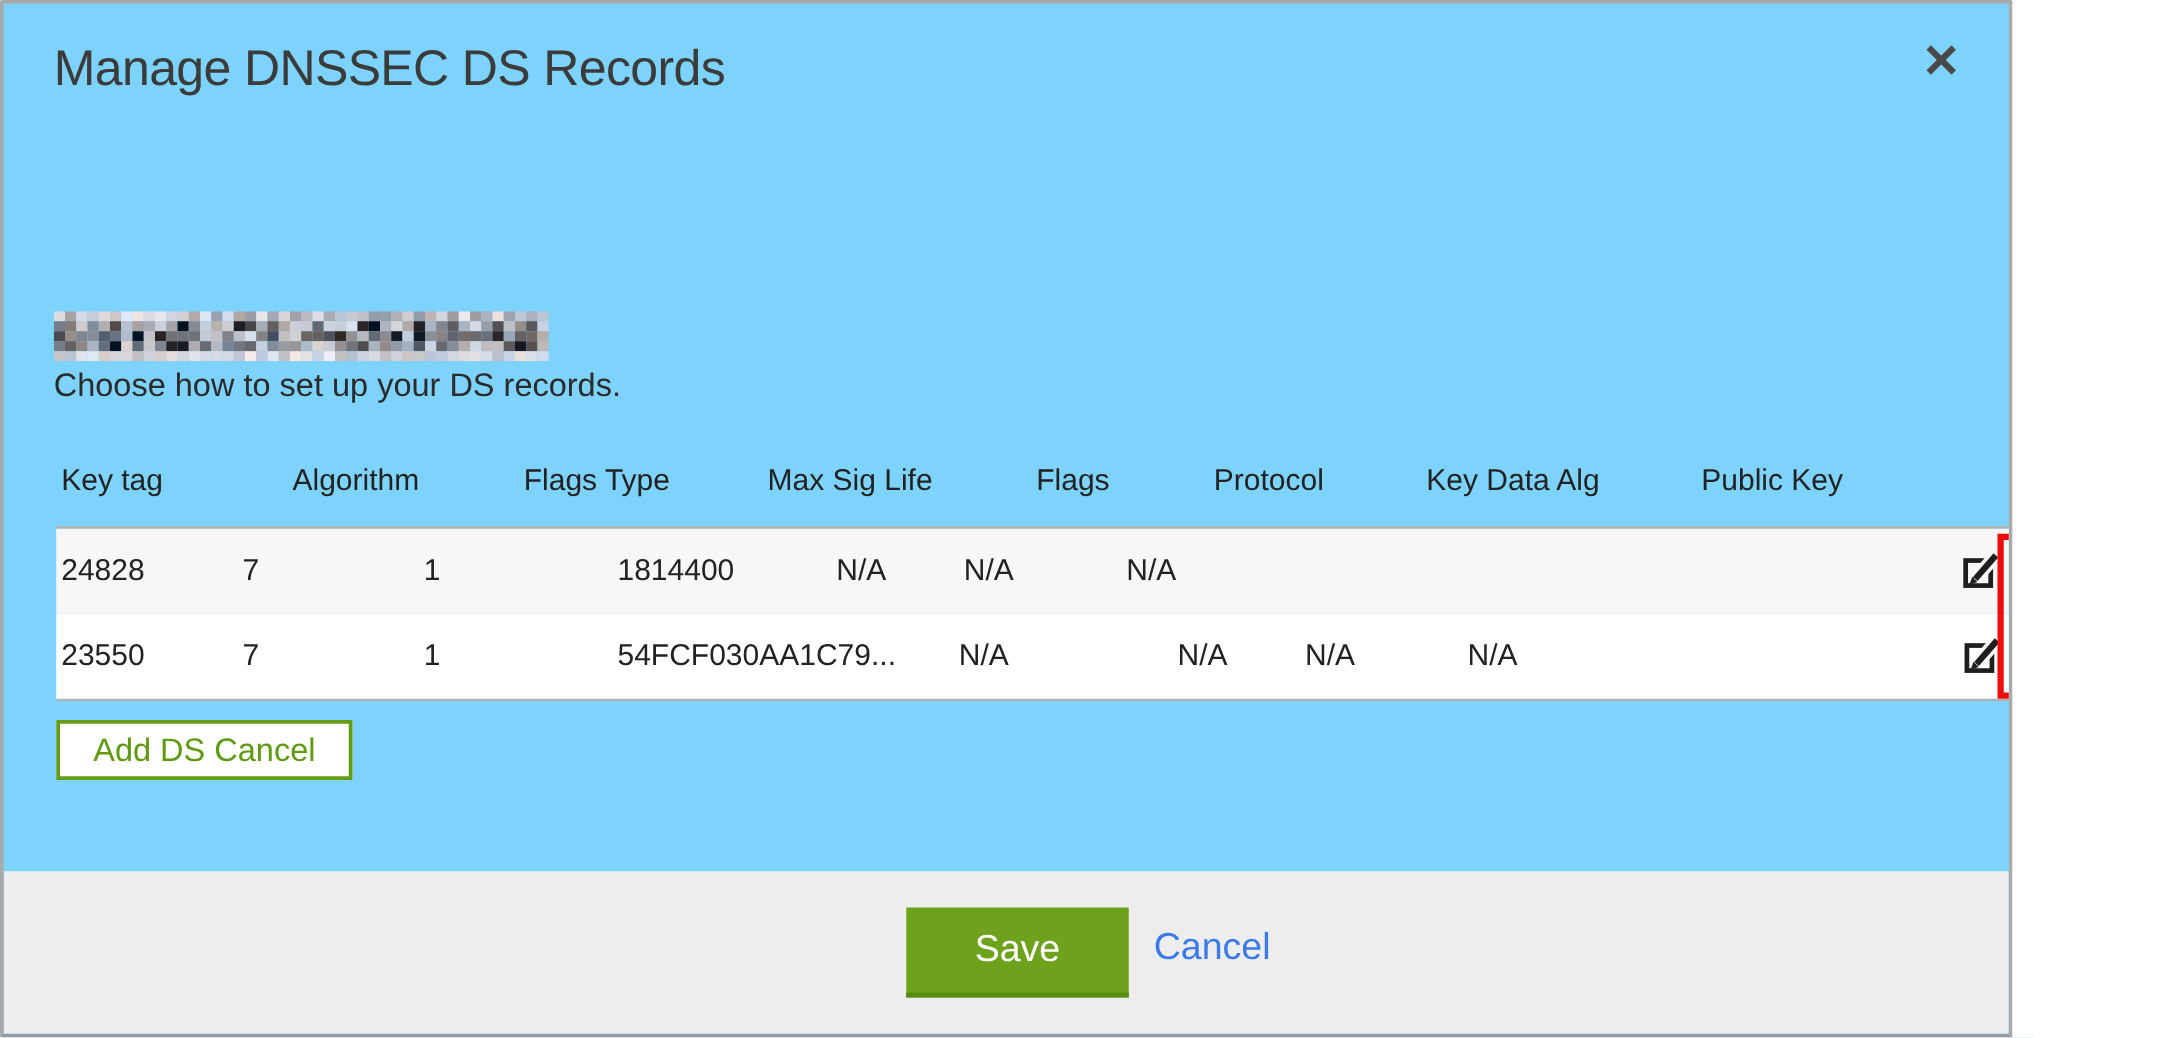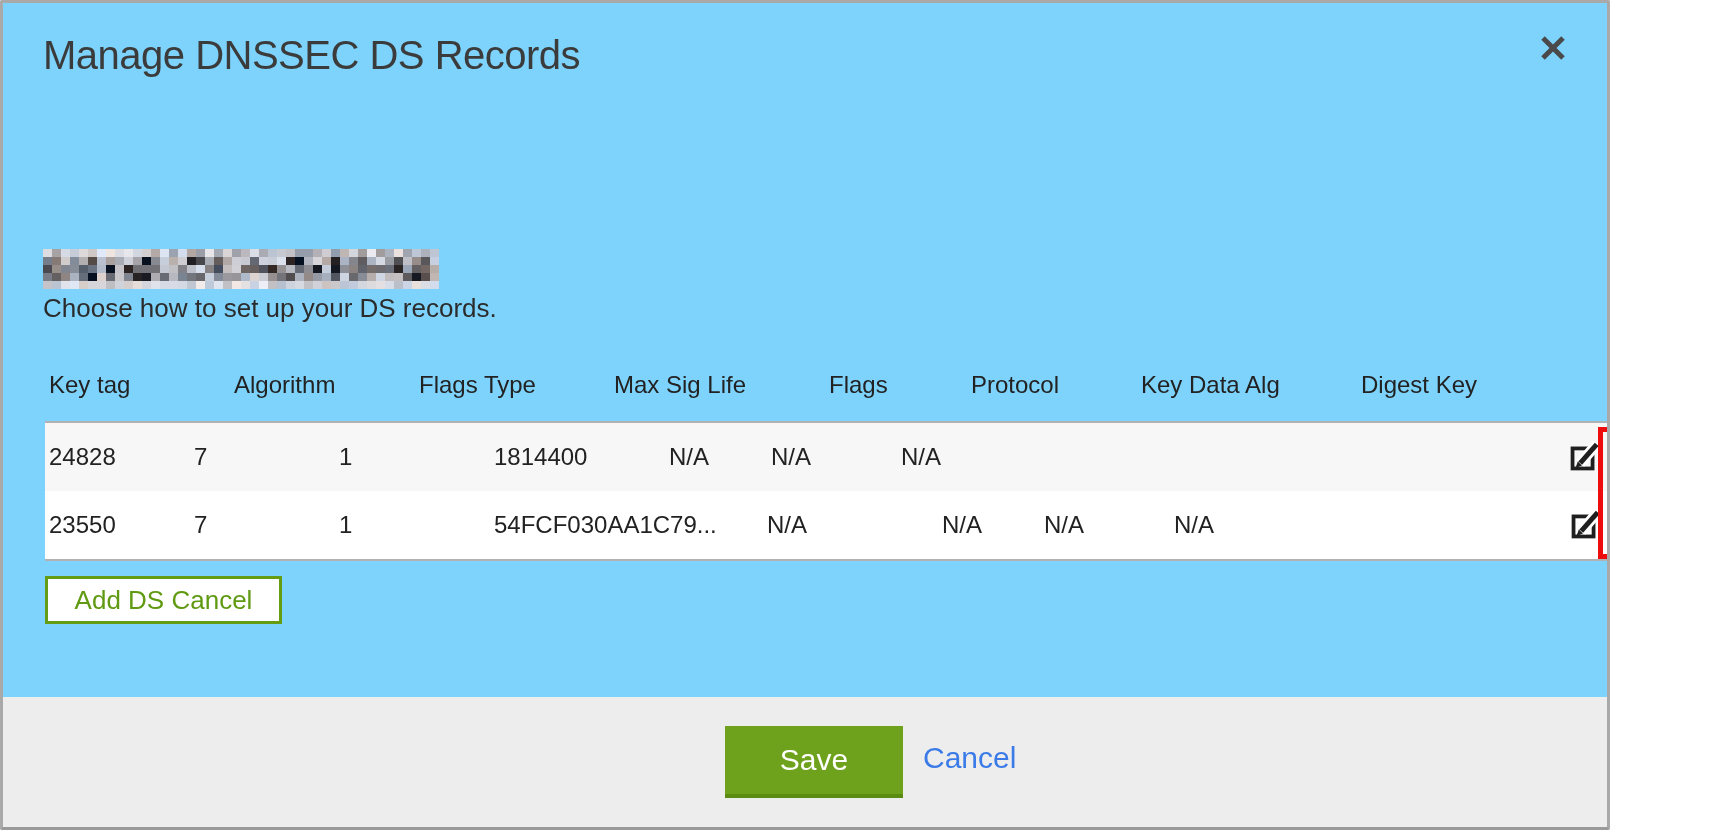--- a/index.html
+++ b/index.html
@@ -303,21 +303,21 @@
 
   <div class="table">
     <div class="thead">
       <div class="c c1">Key tag</div>
       <div class="c c2">Algorithm</div>
       <div class="c c3">Flags Type</div>
       <div class="c c5">Max Sig Life</div>
       <div class="c c6">Flags</div>
       <div class="c c7">Protocol</div>
       <div class="c c8">Key Data Alg</div>
-      <div class="c c9">Digest Key</div>
+      <div class="c c9">Public Key</div>
       <div class="c c10"></div>
     </div>
     <div class="tbody">
 
       <div class="trow alt">
         <div class="c c1">24828</div>
         <div class="c c2">7</div>
         <div class="c c3">1</div>
         <div class="c c5">1814400</div>
         <div class="c c6">N/A</div>

